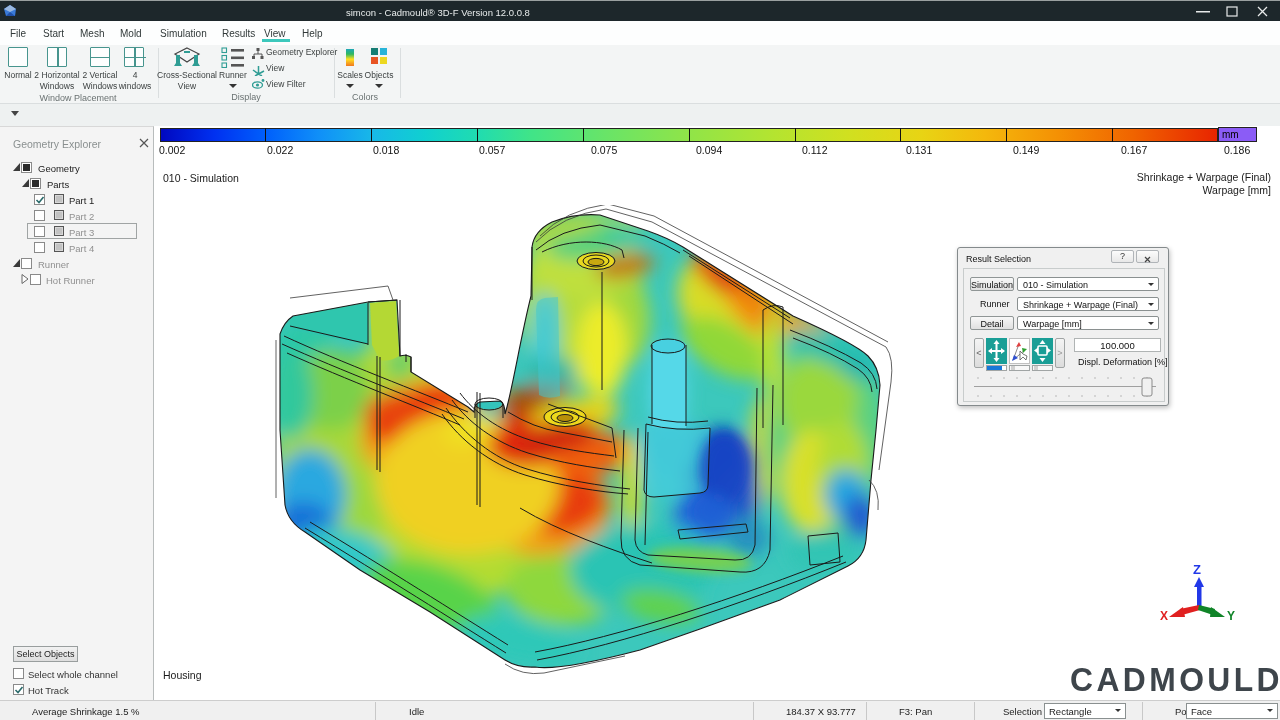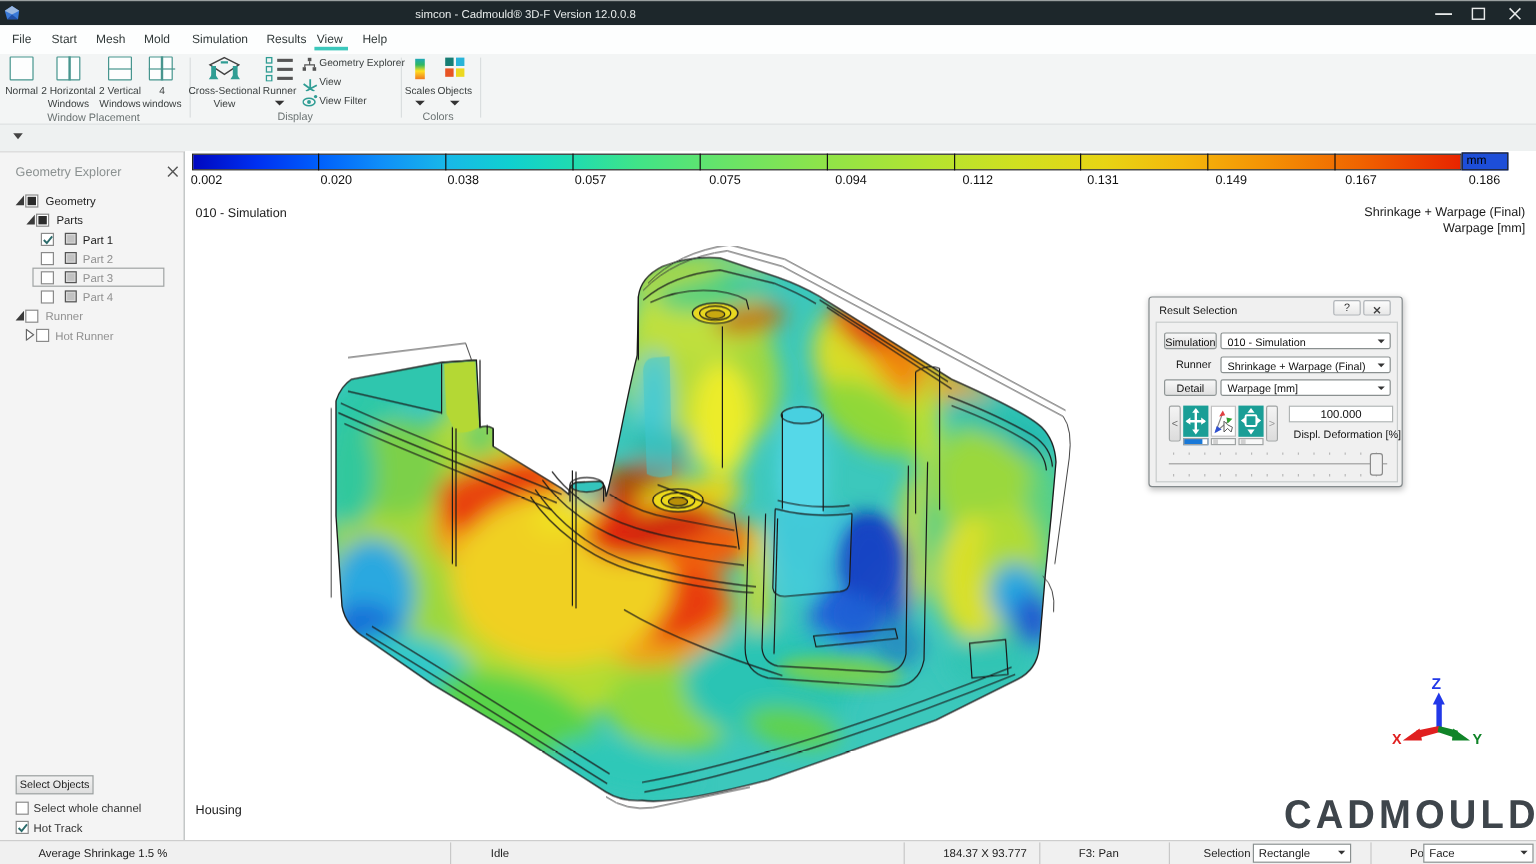--- a/index.html
+++ b/index.html
@@ -186,31 +186,31 @@
   <div class="tick" style="left:110px"></div>
     <div class="tick" style="left:216px"></div>
   <div class="tick" style="left:322px"></div>
     <div class="tick" style="left:428px"></div>
   <div class="tick" style="left:534px"></div>
     <div class="tick" style="left:640px"></div>
   <div class="tick" style="left:745px"></div>
     <div class="tick" style="left:851px"></div>
   <div class="tick" style="left:957px"></div>
   <div class="cbl" style="left:4px">0.002</div>
-    <div class="cbl" style="left:112px">0.020</div>
-  <div class="cbl" style="left:218px">0.038</div>
+    <div class="cbl" style="left:112px">0.022</div>
+  <div class="cbl" style="left:218px">0.018</div>
     <div class="cbl" style="left:324px">0.057</div>
   <div class="cbl" style="left:436px">0.075</div>
     <div class="cbl" style="left:541px">0.094</div>
   <div class="cbl" style="left:647px">0.112</div>
     <div class="cbl" style="left:751px">0.131</div>
   <div class="cbl" style="left:858px">0.149</div>
     <div class="cbl" style="left:966px">0.167</div>
   <div class="cbl" style="left:1069px">0.186</div>
-  <div class="abs" style="left:1063px;top:1px;width:39px;height:15px;background:#1d4ed8;border:1px solid #222;box-sizing:border-box;font-size:10px;padding:1px 0 0 3px">mm</div>
+  <div class="abs" style="left:1063px;top:1px;width:39px;height:15px;background:#8b5cf6;border:1px solid #222;box-sizing:border-box;font-size:10px;padding:1px 0 0 3px">mm</div>
   <div class="vtext" style="left:8px;top:46px">010 - Simulation</div>
   <div class="vtext" style="right:9px;top:45px">Shrinkage + Warpage (Final)</div>
   <div class="vtext" style="right:9px;top:58px">Warpage [mm]</div>
   <div class="vtext" style="left:8px;top:543px">Housing</div>
 
   <svg id="model" class="abs" style="left:115px;top:79px" width="640" height="480" viewBox="270 205 640 480">
 <defs>
 <clipPath id="sil">
           <path d="M280,334 Q284,322 293,316 L368,302 L397,300 L400,356 Q406,354 411,357 L411,372 L468,407 L474,412 Q474,404 480,402 L500,401 Q505,403 505,414 C512,392 520,340 531,296 L532,247 Q534,231 552,222 Q575,213 600,215 L648,231 Q668,238 683,247 L793,316 Q856,344 868,356 Q879,367 880,385 L876,430 L871,480 L866,540 Q864,558 848,566 L780,600 L700,629 L640,650 Q560,671 535,667 Q518,668 505,660 L430,612 L360,570 L305,532 Q288,522 285,505 L280,430 Z"></path>
         </clipPath>

